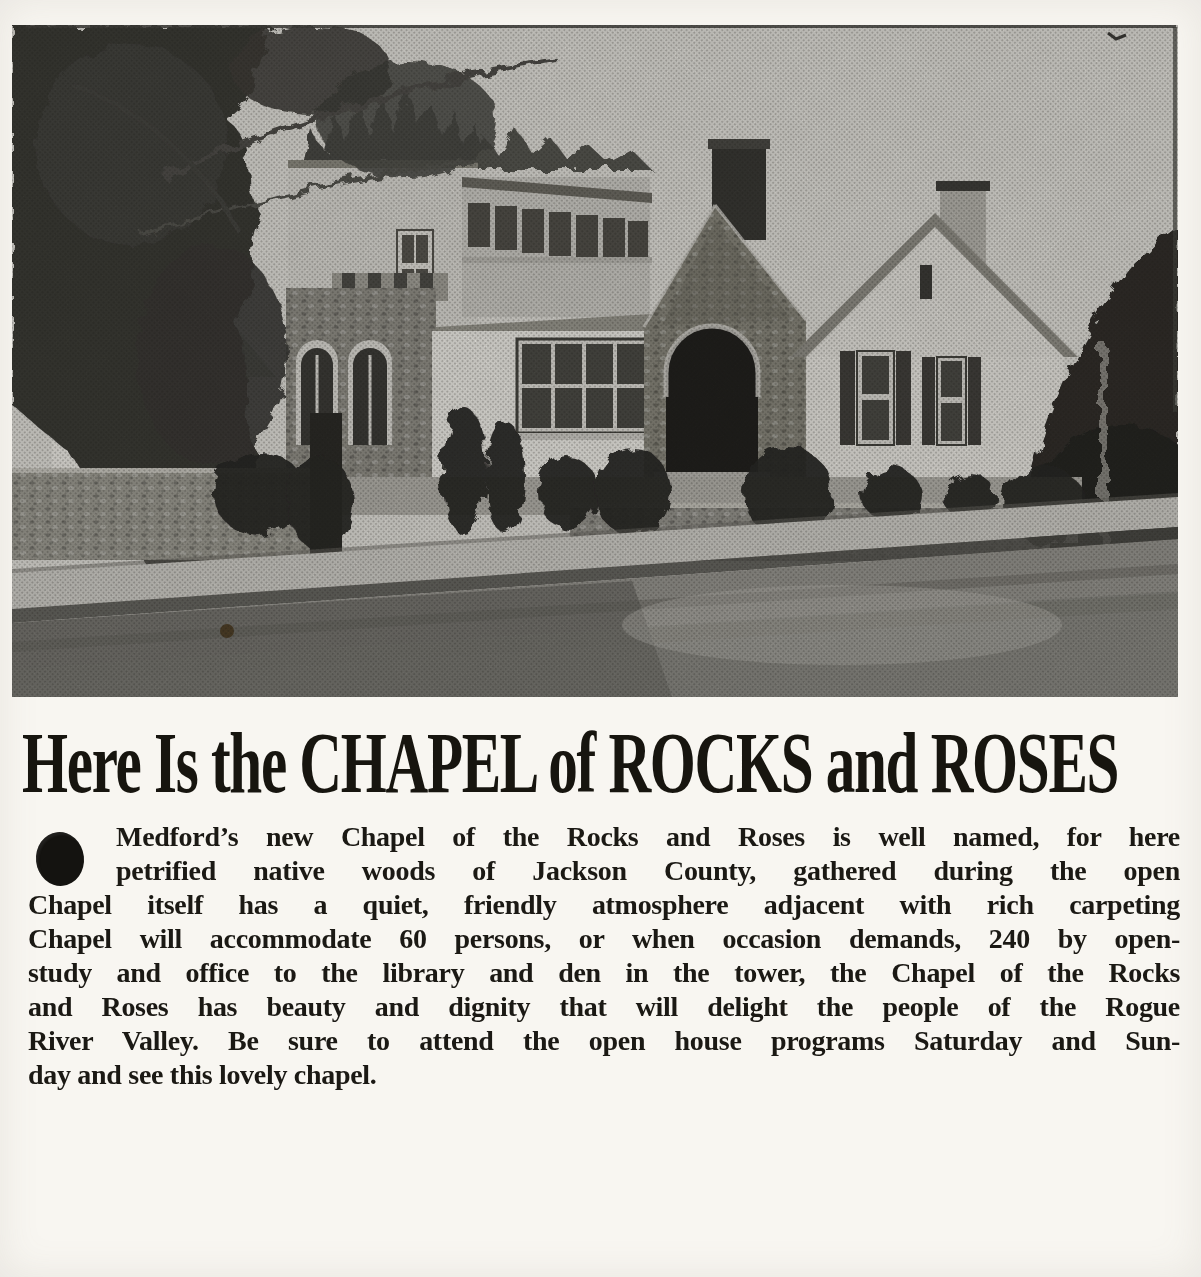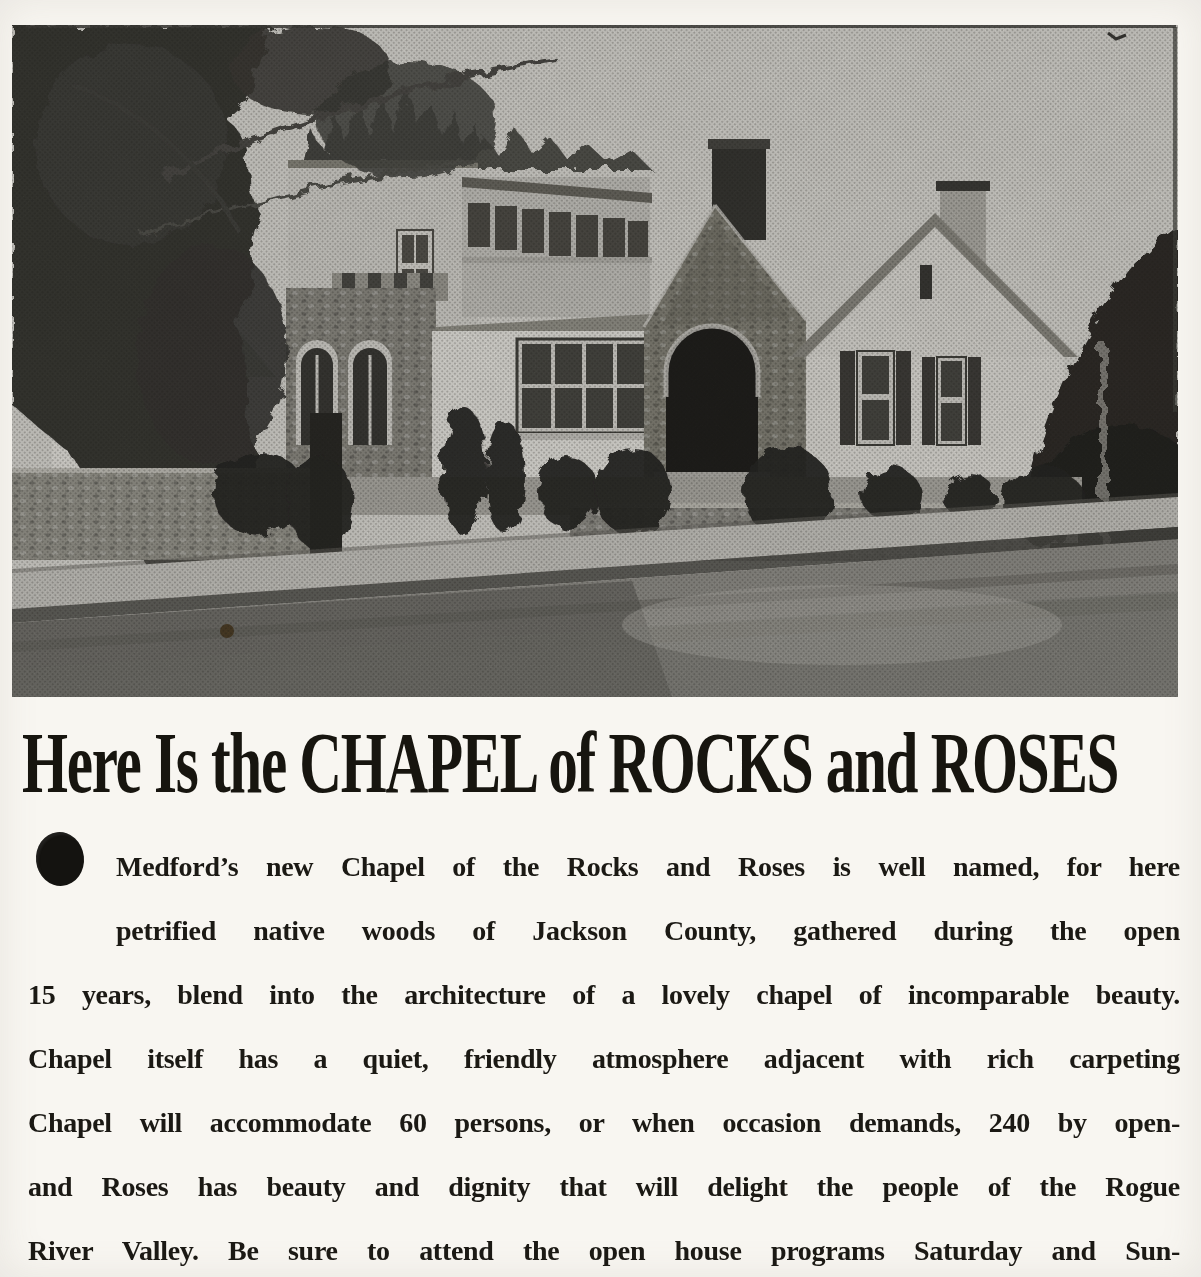--- a/index.html
+++ b/index.html
@@ -24,21 +24,20 @@
   
   #article{
     position:absolute;left:28px;top:820px;width:1152px;
     font-size:28px;font-weight:700;color:#1b1914;
     letter-spacing:-0.3px;
   }
   .line{
     height:34px;line-height:34px;
     text-align:justify;text-align-last:justify;-moz-text-align-last:justify;
     white-space:nowrap;
-    margin-top:30px;
   }
   .line.indent{margin-left:88px;}
   .line.last{text-align-last:left;font-family:Liberation Serif, serif;-moz-text-align-last:left;}
   #bullet{
     position:absolute;left:8px;top:12px;width:48px;height:54px;
     background:#141310;border-radius:50%;transform:rotate(-6deg);
     box-shadow:inset 2px 3px 2px rgba(70,70,70,.25);
   }
 </style>
 </head>
@@ -255,21 +254,21 @@
       <rect x="0" y="0" width="1166" height="672" filter="url(#grain)" opacity="0.16"></rect>
     </svg>
   </div>
 
   <div id="headline">Here Is the CHAPEL of ROCKS and ROSES</div>
 
   <div id="article">
     <div id="bullet"></div>
     <div class="line indent">Medford’s new Chapel of the Rocks and Roses is well named, for here</div>
     <div class="line indent">petrified native woods of Jackson County, gathered during the open</div>
-    <div class="line">15 years, blend into the architecture of a lovely chapel of incomparable beauty.</div>
     <div class="line">Chapel itself has a quiet, friendly atmosphere adjacent with rich carpeting</div>
     <div class="line">Chapel will accommodate 60 persons, or when occasion demands, 240 by open-</div>
+    <div class="line">study and office to the library and den in the tower, the Chapel of the Rocks</div>
     <div class="line">and Roses has beauty and dignity that will delight the people of the Rogue</div>
     <div class="line">River Valley.  Be sure to attend the open house programs Saturday and Sun-</div>
     <div class="line last">day and see this lovely chapel.</div>
   </div>
 
 </div>
 
 </body></html>

